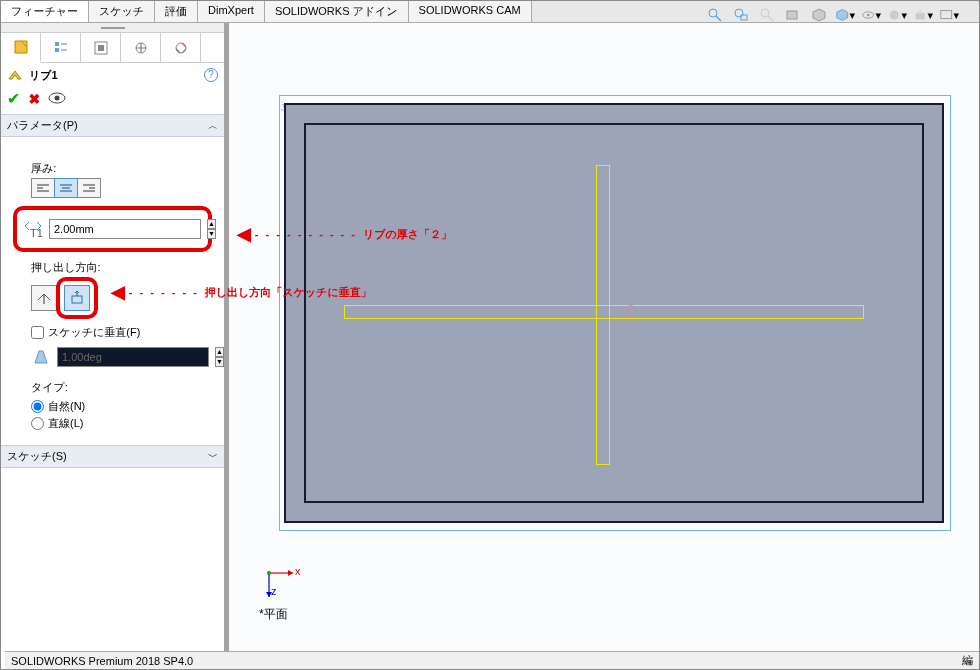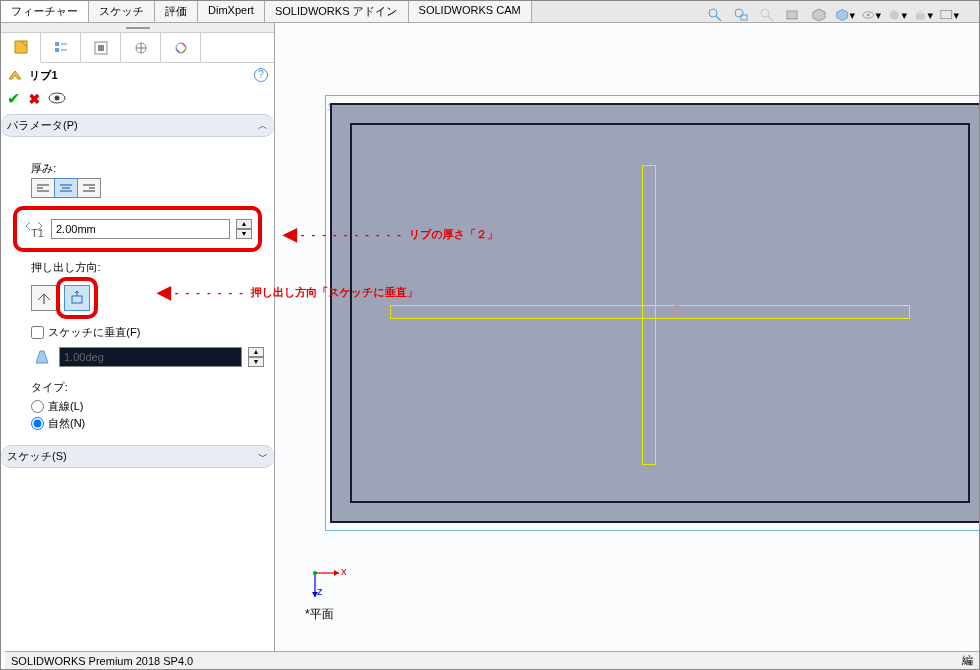--- a/index.html
+++ b/index.html
@@ -7,36 +7,36 @@
 
 .tabs-row { display: flex; height: 22px; background: #e8e8e8; border-bottom: 1px solid #aaa; }
 .tab { padding: 3px 10px; border-right: 1px solid #aaa; background: #f4f4f4; cursor: pointer; white-space: nowrap; }
 .tab.active { background: #fff; }
 
 .hud-toolbar { position: absolute; top: 4px; right: 20px; display: flex; gap: 6px; align-items: center; }
 .hud-icon { width: 20px; height: 20px; display: flex; align-items: center; justify-content: center; cursor: pointer; }
 .hud-icon svg { width: 16px; height: 16px; }
 
 .main { display: flex; height: calc(100% - 22px - 18px); }
-.left-panel { width: 274px; background: #fff; border-right: 1px solid #a3a3a3; display: flex; flex-direction: column; }
+.left-panel { width: 228px; background: #fff; border-right: 5px solid #a3a3a3; display: flex; flex-direction: column; }
 .panel-tabs-handle { height: 10px; background: #eee; border-bottom: 1px solid #ccc; display: flex; justify-content: center; align-items: center; }
 .panel-tabs-handle::before { content: ""; width: 24px; height: 2px; background: #999; }
 
 .panel-tab-icons { display: flex; height: 30px; border-bottom: 1px solid #ccc; }
 .panel-tab-icon { flex: 0 0 40px; border-right: 1px solid #ccc; display: flex; align-items: center; justify-content: center; cursor: pointer; }
 .panel-tab-icon.sel { background: #fff; border-bottom: 2px solid #fff; margin-bottom: -1px; }
 
 .feature-title { display: flex; align-items: center; padding: 4px 6px; gap: 6px; }
 .feature-title .help { margin-left: auto; color: #4a90d9; border: 1px solid #4a90d9; border-radius: 50%; width: 14px; height: 14px; text-align: center; line-height: 12px; font-size: 10px; cursor: pointer; }
 .action-row { display: flex; gap: 8px; padding: 2px 6px 6px; align-items: center; }
 .ok-icon { color: #0a0; font-size: 16px; cursor: pointer; }
 .cancel-icon { color: #d00; font-size: 14px; cursor: pointer; font-weight: bold; }
 .eye-icon { cursor: pointer; }
 
-.section-header { background: #e8edf4; border-top: 1px solid #c6d0dc; border-bottom: 1px solid #c6d0dc; padding: 3px 6px; display: flex; align-items: center; justify-content: space-between; cursor: pointer; border-radius: 10px; }
+.section-header { background: #e8edf4; border-top: 1px solid #c6d0dc; border-bottom: 1px solid #c6d0dc; padding: 3px 6px; display: flex; align-items: center; justify-content: space-between; cursor: pointer; }
 .section-header .caret { font-size: 10px; }
 .section-body { padding: 20px 10px 12px; }
 
 .sub-label { margin: 4px 0 2px 20px; }
 .thickness-set { display: flex; margin-left: 20px; }
 .tbtn { width: 24px; height: 20px; border: 1px solid #888; background: #f5f5f5; display: flex; align-items: center; justify-content: center; cursor: pointer; margin-right: -1px; }
 .tbtn.sel { background: #cfe3f7; border-color: #4a90d9; }
 
 .red-box { border: 4px solid #e40000; border-radius: 10px; padding: 8px 6px; margin: 8px 2px; }
 .red-box.small { display: inline-block; padding: 4px; margin: 0; vertical-align: top; }
@@ -276,26 +276,26 @@
         <input class="draft-input" disabled="" value="1.00deg" style="">
         <div class="spinner">
           <div>▲</div>
           <div>▼</div>
         </div>
       </div>
 
       <div class="sub-label" style="margin-top:12px">タイプ:</div>
       <div class="type-group">
         <label>
+            <input type="radio" name="t" checked="" style="">
+            <span>自然(N)</span>
+          </label>
+        <label>
             <input type="radio" name="t" style="">
             <span>直線(L)</span>
-          </label>
-        <label>
-            <input type="radio" name="t" checked="" style="">
-            <span>自然(N)</span>
           </label>
       </div>
     </div>
 
     <div class="section-header">
       <span>スケッチ(S)</span>
       <span class="caret">﹀</span>
     </div>
   </div>
 

